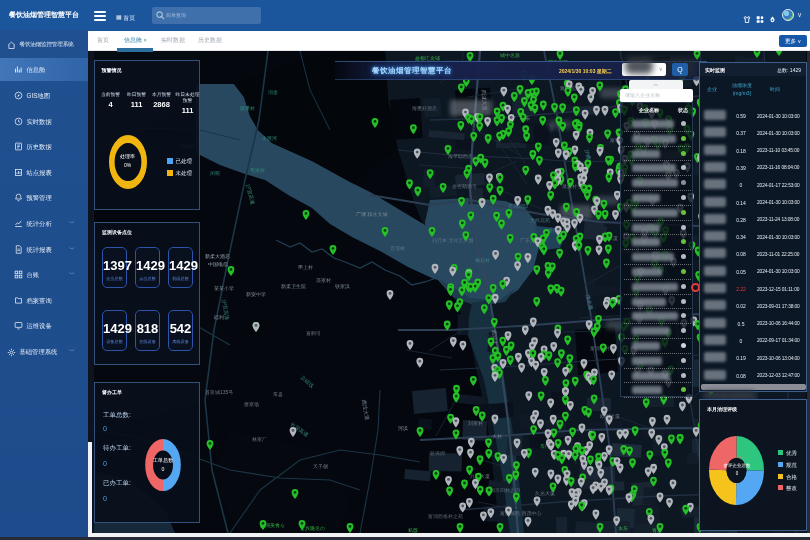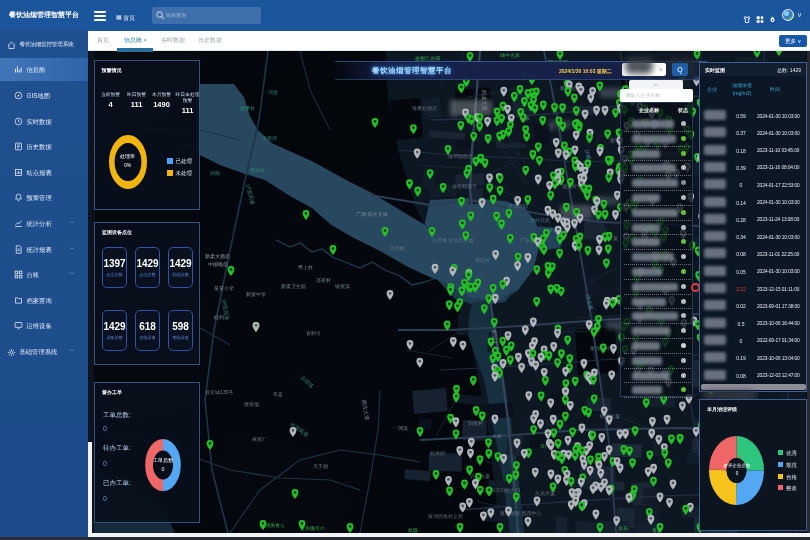--- a/index.html
+++ b/index.html
@@ -60,21 +60,21 @@
 .p1col { position:absolute; top:31px; width:26px; text-align:center; font-size:4.8px; color:#cdd9e8; line-height:6px; }
 .p1col b { display:block; margin-top:3.5px; font-size:7.5px; color:#fff; }
 #donut1 { left:14px; top:74px; }
 #d1txt { left:13px; top:91px; width:40px; text-align:center; color:#fff; font-size:5px; line-height:9px; }
 .lgd { position:absolute; font-size:5.5px; color:#dfe8f2; line-height:8px; white-space:nowrap; }
 .lgd i { display:inline-block; width:6px; height:6px; margin-right:3px; vertical-align:-1px; }
 
 
 #p2 { left:94px; top:222px; width:106px; height:143px; }
 .card { position:absolute; width:25px; height:41px; border:1px solid #2c54a8; border-radius:5px; background:rgba(10,18,36,.5); text-align:center; }
-.card b { display:block; margin-top:10px; font-size:10px; color:#fff; }
+.card b { display:block; margin-top:10px; font-size:13px; color:#fff; }
 .card span { display:block; margin-top:2.5px; font-size:4.2px; color:#5b85d6; line-height:5px; }
 
 
 #p3 { left:94px; top:382px; width:106px; height:141px; }
 .p3lab { position:absolute; left:8px; font-size:6.5px; color:#b9d2ee; }
 .p3val { position:absolute; left:8px; font-size:7px; color:#4aa3f0; }
 #donut3 { left:50px; top:56px; }
 #d3txt { left:43px; top:73px; width:50px; text-align:center; color:#fff; font-size:5.2px; line-height:9px; }
 
 
@@ -2822,21 +2822,21 @@
 <div class="abs" id="gutter"></div>
     <div class="abs" id="gutterthumb"></div>
 <div class="abs" id="redge"></div>
 <div class="abs" id="banner"></div>
 <div class="abs" id="bannertitle">餐饮油烟管理智慧平台</div>
 <div class="abs" id="bannerdate">2024/1/30 10:03 星期二</div>
 <div class="panel" id="p1">
       <div class="ptitle">预警情况</div>
 <div class="p1col" style="left:3px">当前预警<b>4</b></div>
 <div class="p1col" style="left:29px">昨日预警<b>111</b></div>
-<div class="p1col" style="left:54px">本月预警<b>1490</b></div>
+<div class="p1col" style="left:54px">本月预警<b>2868</b></div>
 <div class="p1col" style="left:80px">昨日未处理预警<b>111</b></div>
 <svg class="abs" id="donut1" width="38" height="54" viewBox="0 0 38 54">
 <g transform="translate(19,27) scale(1,1.42)">
           <circle r="16.2" fill="none" stroke="#f0b50f" stroke-width="5.6"></circle>
         </g>
       </svg>
 <div class="abs" id="d1txt">处理率<br>0%</div>
 <div class="lgd" style="left:72px;top:96px"><i style="background:#4ba3f5"></i>已处理</div>
 <div class="lgd" style="left:72px;top:108px"><i style="background:#f0b50f"></i>未处理</div>
 </div>
@@ -2852,25 +2852,25 @@
       </div>
 <div class="card" style="left:73px;top:24px">
         <b>1429</b>
         <span>机组总数</span>
       </div>
 <div class="card" style="left:7px;top:87px">
         <b>1429</b>
         <span>设备总数</span>
       </div>
 <div class="card" style="left:40px;top:87px">
-        <b>618</b>
+        <b>818</b>
         <span>在线设备</span>
       </div>
 <div class="card" style="left:73px;top:87px">
-        <b>598</b>
+        <b>542</b>
         <span>离线设备</span>
       </div>
 </div>
 <div class="panel" id="p3">
       <div class="ptitle">督办工单</div>
 <div class="p3lab" style="top:28px">工单总数:</div>
       <div class="p3val" style="top:42px">0</div>
 <div class="p3lab" style="top:61px">待办工单:</div>
       <div class="p3val" style="top:77px">0</div>
 <div class="p3lab" style="top:96px">已办工单:</div>

